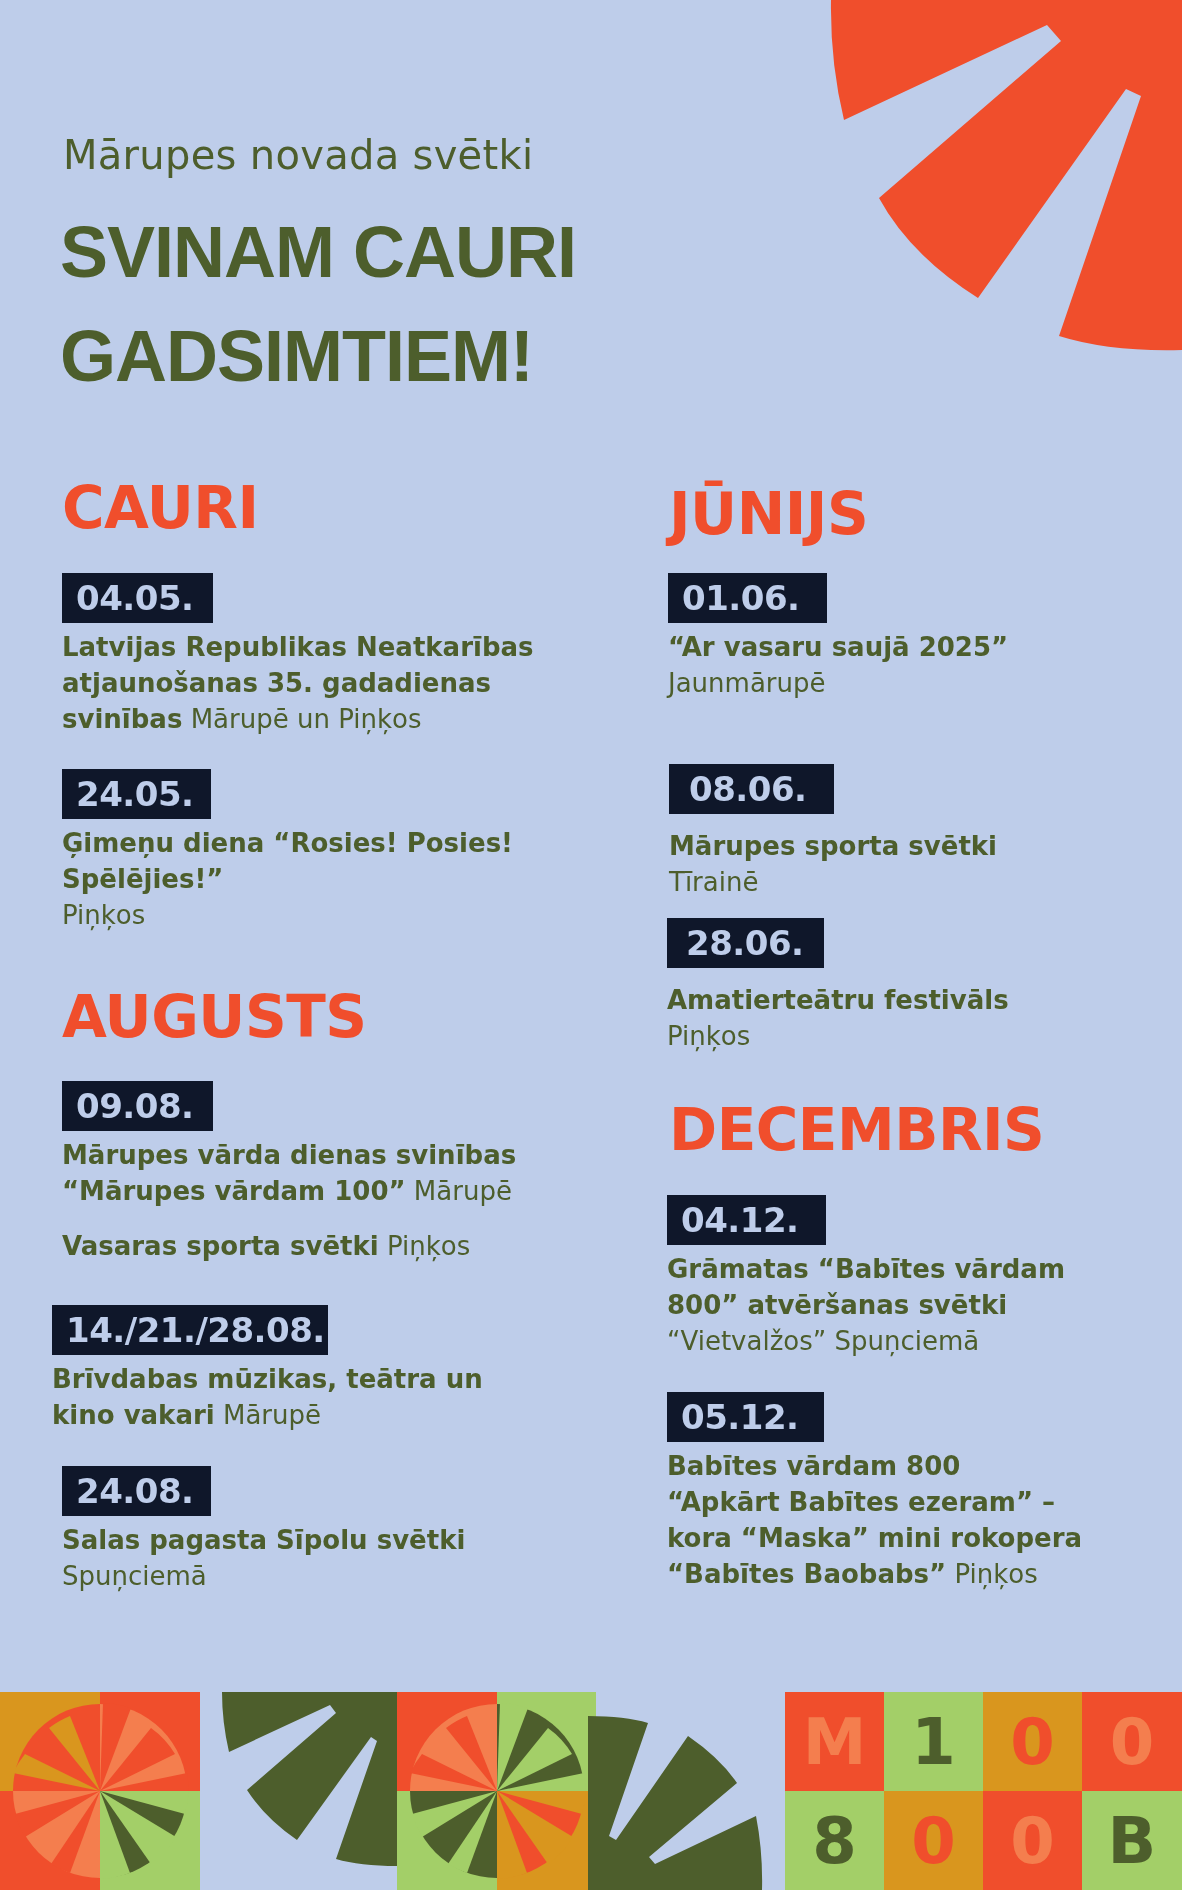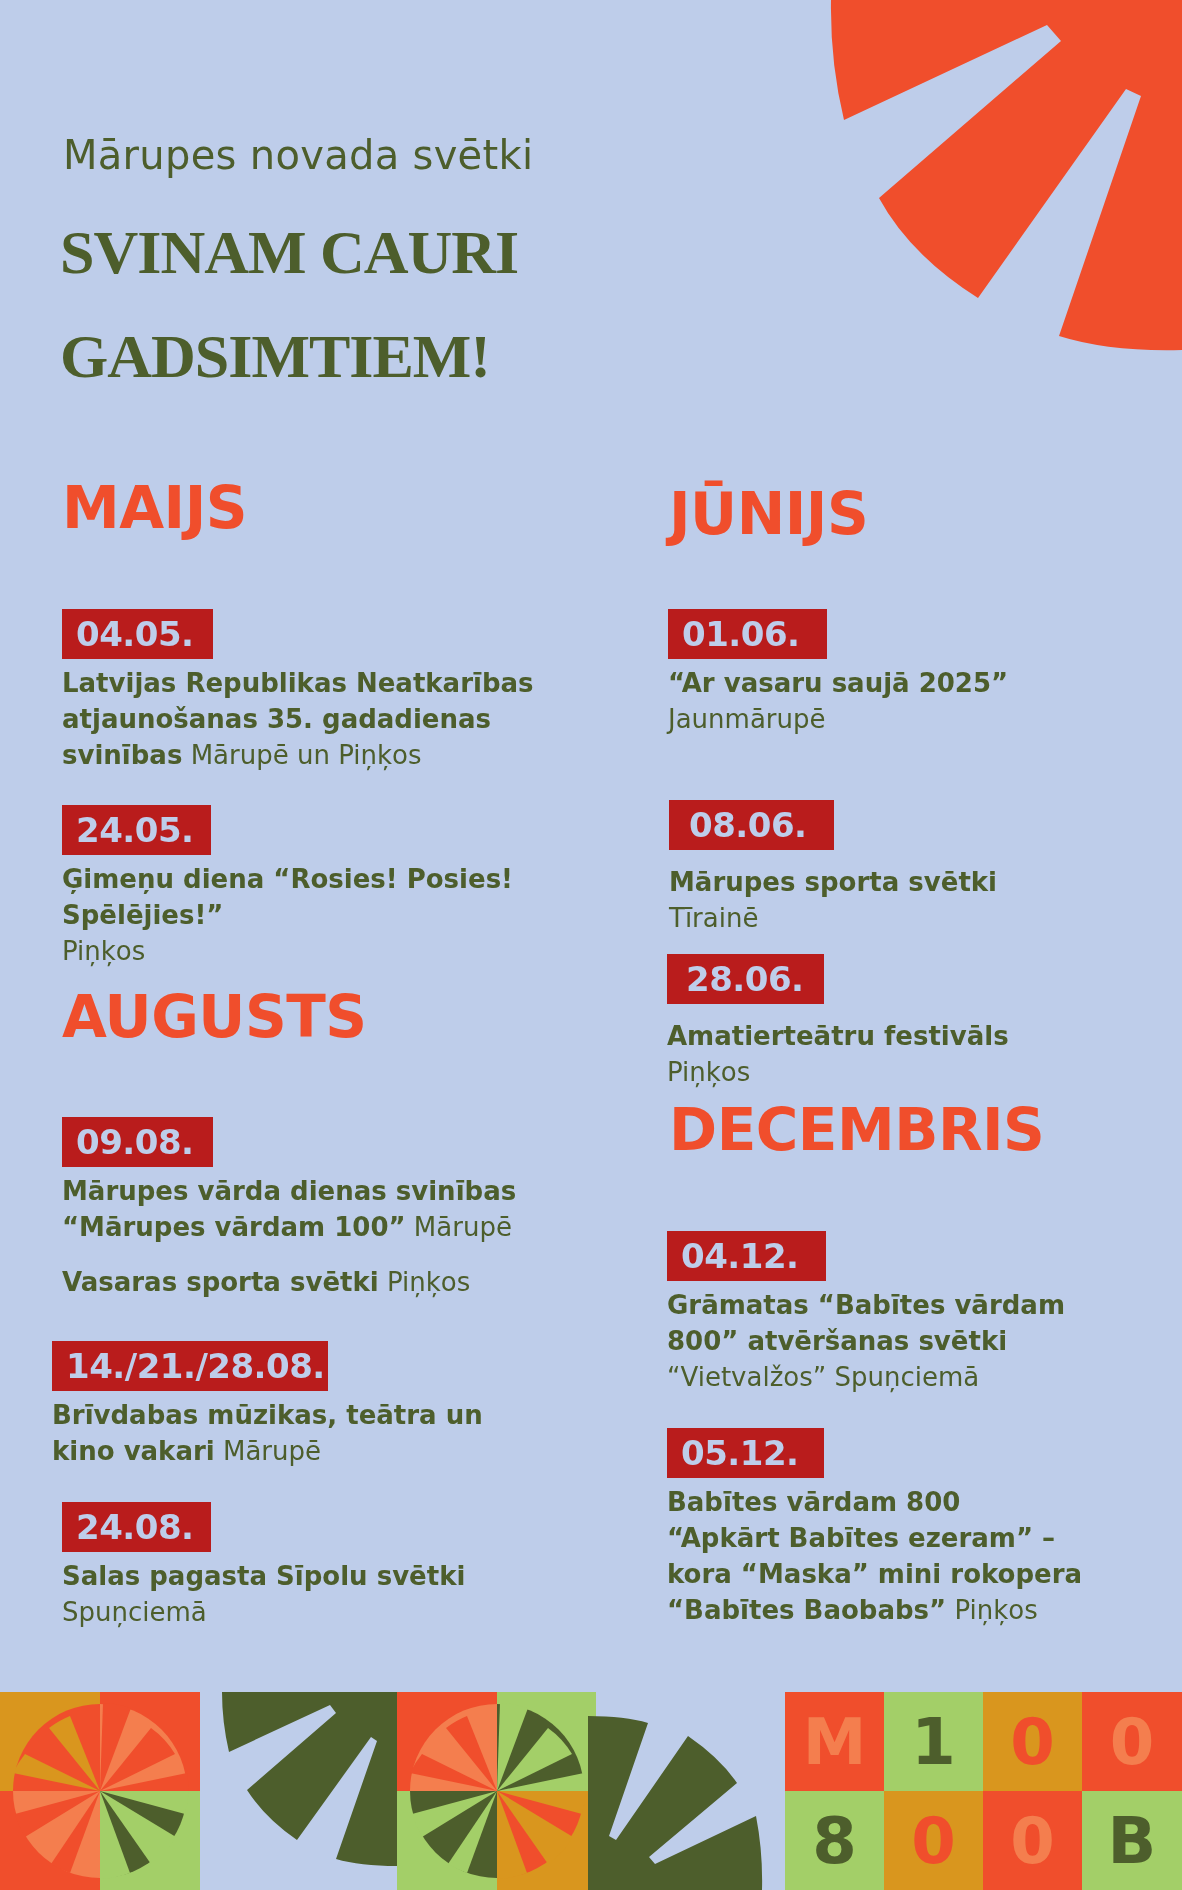--- a/index.html
+++ b/index.html
@@ -1,42 +1,42 @@
 <!DOCTYPE html>
 <html><head>
 <meta charset="utf-8">
 <style>
   html,body{margin:0;padding:0;}
   body{width:1182px;height:1890px;position:relative;overflow:hidden;background:#BECDEA;font-family:"DejaVu Sans","Liberation Sans",sans-serif;color:#4D5E2C;}
   .abs{position:absolute;}
   .subtitle{left:63px;top:132px;font-size:40px;font-weight:normal;letter-spacing:0.3px;color:#4D5E2C;white-space:nowrap;}
-  .title{left:60px;top:200px;font-family:Liberation Serif, serif;font-weight:bold;font-size:62px;line-height:104px;color:#4D5E2C;letter-spacing:-1px;white-space:nowrap;}
+  .title{left:60px;top:200px;font-family:Liberation Sans, sans-serif;font-weight:bold;font-size:72px;line-height:104px;color:#4D5E2C;letter-spacing:-1px;white-space:nowrap;}
   .month{font-weight:bold;font-size:58px;line-height:64px;color:#F04E2C;letter-spacing:-0.5px;white-space:nowrap;}
-  .badge{background:#b91c1c;color:#BECDEA;font-weight:bold;font-size:34px;height:50px;line-height:50px;padding:0 22px 0 14px;display:inline-block;box-sizing:border-box;letter-spacing:-0.5px;white-space:nowrap;margin-top:36px;}
+  .badge{background:#0f172a;color:#BECDEA;font-weight:bold;font-size:34px;height:50px;line-height:50px;padding:0 22px 0 14px;display:inline-block;box-sizing:border-box;letter-spacing:-0.5px;white-space:nowrap;}
   .evt{font-size:26px;line-height:36px;color:#4D5E2C;white-space:nowrap;}
   .evt b{font-weight:bold;}
   .evt .loc{font-weight:normal;}
   svg{display:block;}
   .grid{left:785px;top:1692px;width:397px;height:198px;display:grid;grid-template-columns:99px 99px 99px 100px;grid-template-rows:99px 99px;}
   .cell{display:flex;align-items:center;justify-content:center;font-weight:bold;font-size:64px;font-family:"DejaVu Sans",sans-serif;}
 </style>
 </head>
 <body>
 
 <svg class="abs" style="left:0;top:0;" width="1182" height="360" viewBox="0 0 1182 360">
   <path fill="#F04E2C" d="M831,0 L1182,0 L1182,350 Q1110,352 1059,336 L1141,96 L1126,89 L978,298 Q910,255 879,198 L1061,41 L1047,25 L844,120 Q830,62 831,0 Z"></path>
 </svg>
 
 <div class="abs subtitle">Mārupes novada svētki</div>
 <div class="abs title">
   <div>SVINAM CAURI</div>
   <div>GADSIMTIEM!</div>
 </div>
 
-<div class="abs month" style="left:62px;top:476px;">MAIJS</div>
+<div class="abs month" style="left:62px;top:476px;">CAURI</div>
 <div class="abs" style="left:62px;top:573px;">
   <div class="badge" style="width:151px;">04.05.</div>
   <div class="evt" style="margin-top:6px;">
     <div><b>Latvijas Republikas Neatkarības</b></div>
     <div><b>atjaunošanas 35. gadadienas</b></div>
     <div><b>svinības</b><span class="loc"> Mārupē un Piņķos</span></div>
   </div>
 </div>
 <div class="abs" style="left:62px;top:769px;">
   <div class="badge" style="width:149px;">24.05.</div>

